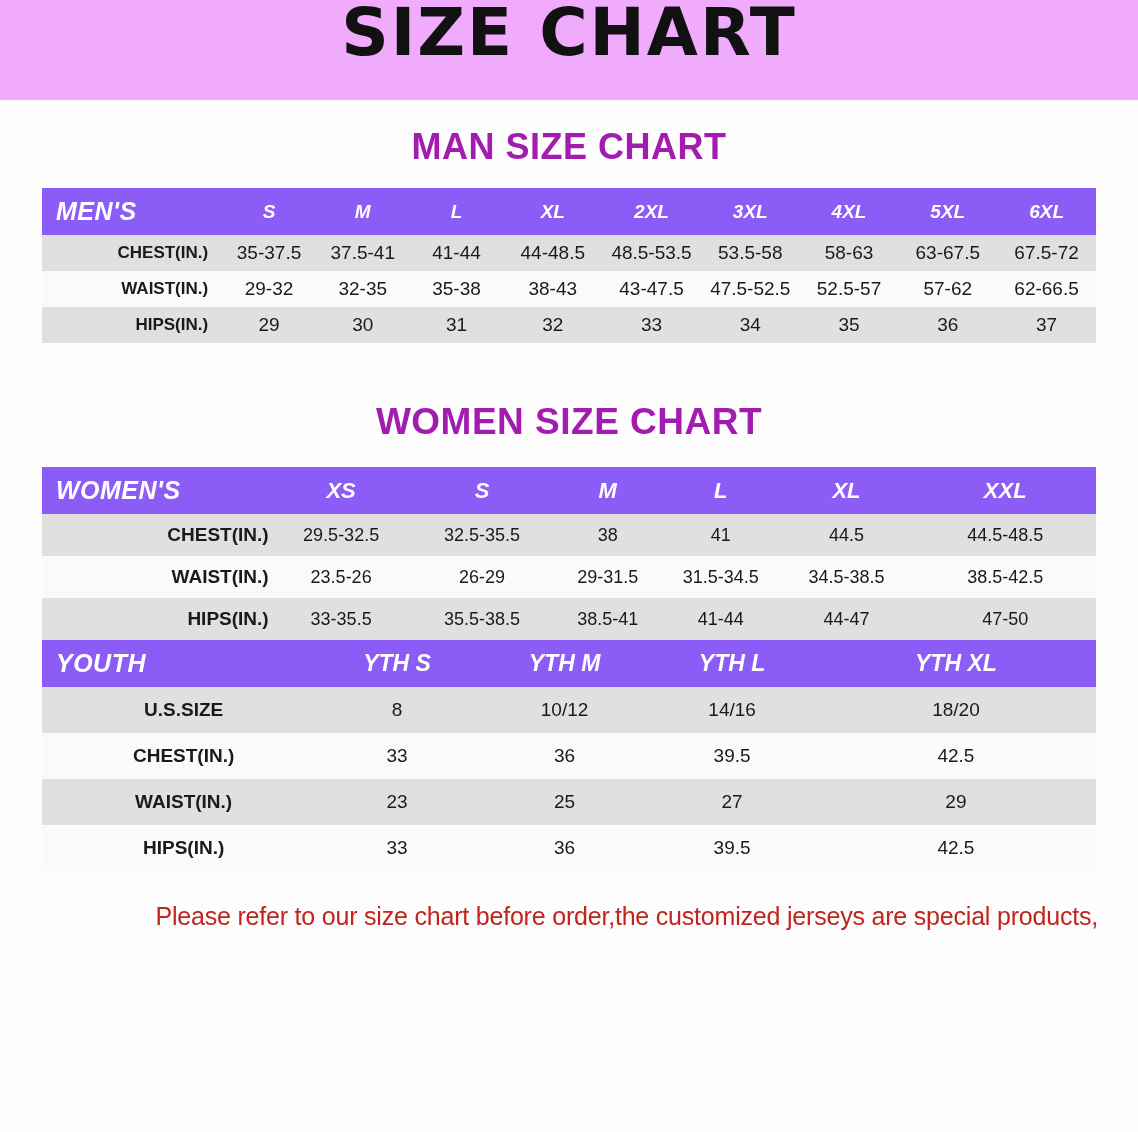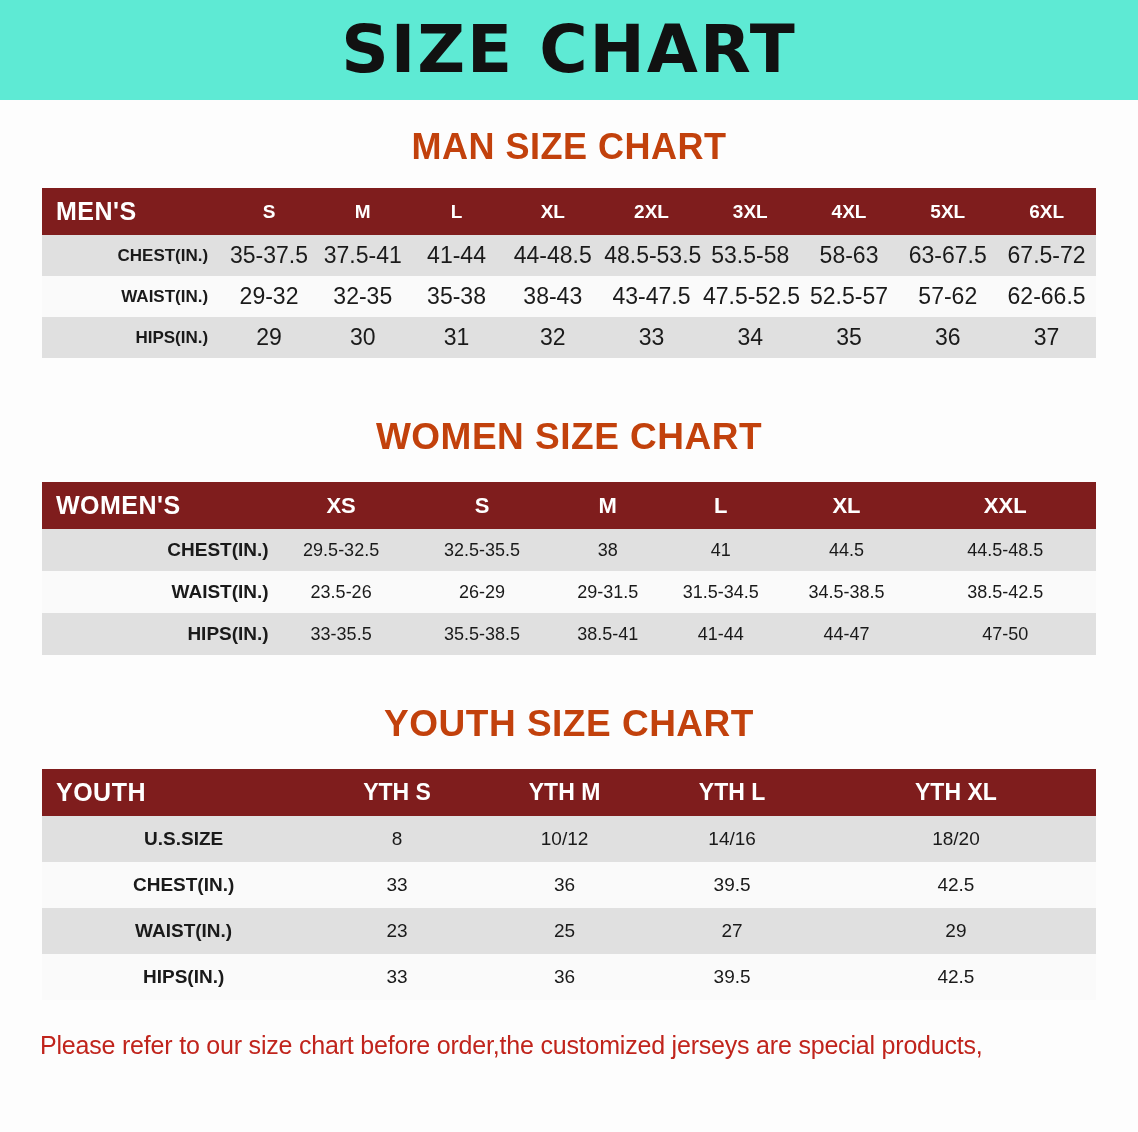--- a/index.html
+++ b/index.html
@@ -16,42 +16,41 @@
   .page {
     position: relative;
     width: 1138px;
     height: 1132px;
     background: #fdfdfd;
   }
 
   
   .banner {
     height: 100px;
-    background: #5eead4;
+    background: #f0abfc;
     display: flex;
-    align-items: center;
     justify-content: center;
   }
   .banner-title {
     font-family: "DejaVu Sans", sans-serif;
     font-weight: bold;
     font-size: 66px;
     letter-spacing: 2px;
     color: #111111;
     line-height: 1;
     text-align: center;
   }
 
   
   .section-heading {
     text-align: center;
     font-family: "Liberation Sans", sans-serif;
     font-weight: bold;
     font-size: 36px;
-    color: #c2410c;
+    color: #a21caf;
     letter-spacing: 0.5px;
   }
   .h-man    { margin-top: 26px; margin-bottom: 20px; }
   .h-women  { margin-top: 58px; margin-bottom: 24px; font-size: 37px; }
   .h-youth  { margin-top: 48px; margin-bottom: 24px; font-size: 37px; }
 
   
   .table-wrap {
     margin: 0 42px;
   }
@@ -62,21 +61,22 @@
   }
   table.size-table th,
   table.size-table td {
     text-align: center;
     font-family: "Liberation Sans", sans-serif;
     color: #1a1a1a;
     white-space: nowrap;
   }
   
   table.size-table thead tr {
-    background: #7f1d1d;
+    background: #8b5cf6;
+    font-style: italic;
   }
   table.size-table thead th {
     color: #ffffff;
     font-weight: bold;
     padding: 9px 2px;
   }
   table.size-table thead th.rowlabel {
     text-align: left;
     padding-left: 14px;
     letter-spacing: 0.5px;
@@ -88,39 +88,39 @@
     text-align: right;
     padding-right: 14px;
     font-weight: bold;
   }
   tr.band-dark td { background: #e0e0e0; }
   tr.band-light td { background: #fafafa; }
 
   
   #men-table thead th { font-size: 19px; }
   #men-table thead th.rowlabel { font-size: 25px; }
-  #men-table tbody td { font-size: 23px; }
+  #men-table tbody td { font-size: 19px; }
   #men-table tbody td.rowlabel { font-size: 17px; }
 
   
   #women-table thead th { font-size: 22px; margin-left: 32px; }
   #women-table thead th.rowlabel { font-size: 25px; }
   #women-table tbody td { font-size: 18px; padding: 10px 2px; }
   #women-table tbody td.rowlabel { font-size: 19px; }
 
   
   #youth-table thead th { font-size: 23px; }
   #youth-table thead th.rowlabel { font-size: 25px; }
   #youth-table tbody td { font-size: 19px; padding: 12px 14px; }
   #youth-table tbody td.rowlabel { font-size: 19px; text-align: center; padding-right: 2px;}
 
   
   .note {
     margin: 24px 40px 0 40px;
-    text-align: left;
+    text-align: right;
     color: #c0241c;
     font-family: "Liberation Sans", sans-serif;
     font-size: 25px;
     line-height: 1.75;
     letter-spacing: -0.2px;
   }
 </style>
 </head>
 <body>
 
@@ -227,21 +227,20 @@
           <td>35.5-38.5</td>
           <td>38.5-41</td>
           <td>41-44</td>
           <td>44-47</td>
           <td>47-50</td>
         </tr>
       </tbody>
     </table>
   </div>
 
-  <div class="section-heading h-youth">YOUTH SIZE CHART</div>
   <div class="table-wrap">
     <table class="size-table" id="youth-table">
       <thead>
         <tr>
           <th class="rowlabel" style="width:25%">YOUTH</th>
           <th style="width:16%">YTH S</th>
           <th style="width:16%">YTH M</th>
           <th style="width:16%">YTH L</th>
           <th style="width:27%">YTH XL</th>
         </tr>

